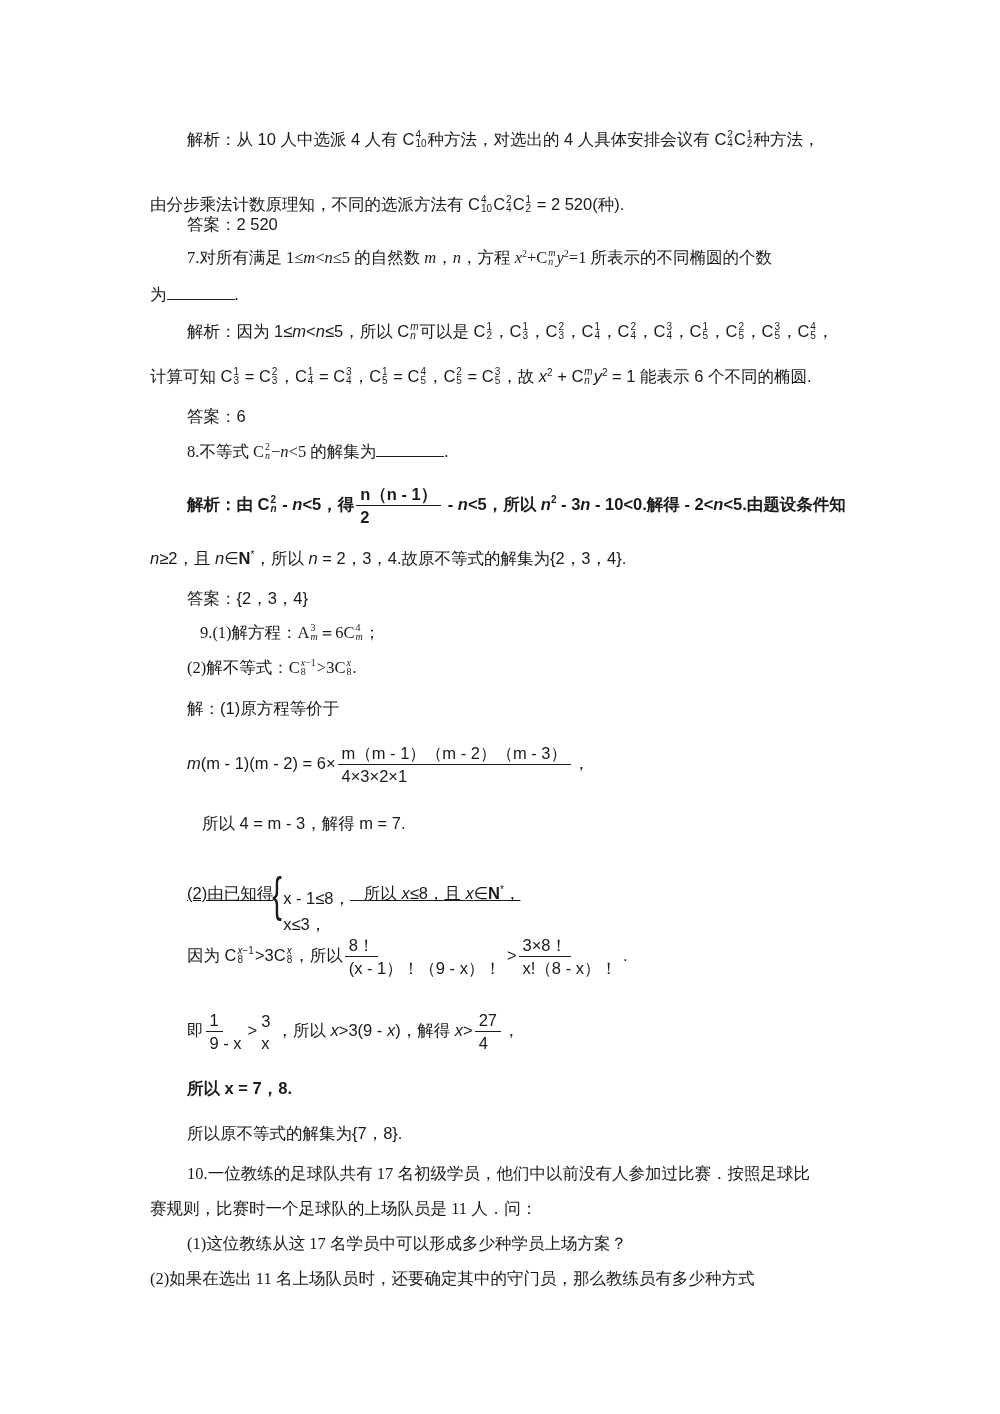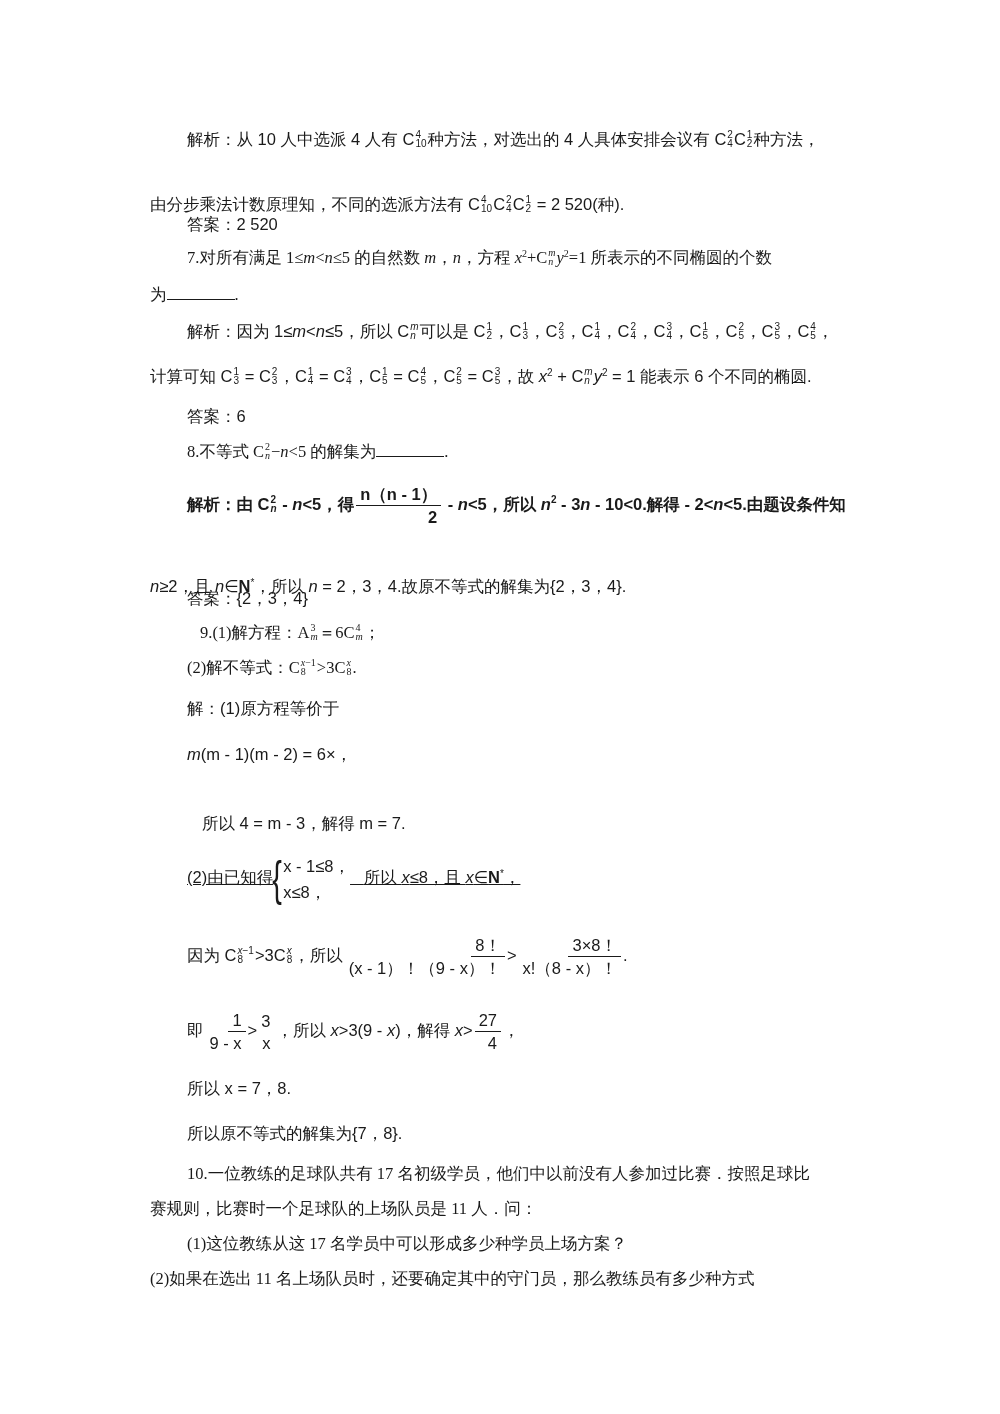--- a/index.html
+++ b/index.html
@@ -8,26 +8,26 @@
     font-family: "Liberation Serif", "DejaVu Serif", serif;
     color: #1a1a1a; font-size: 16.5px;
   }
   .line { position: absolute; white-space: nowrap; line-height: 22px; }
   .sans { font-family: "Liberation Sans", "DejaVu Sans", sans-serif; }
   i.v { font-style: italic; }
   .C { position: relative; display: inline-block; }
   .ss { display: inline-flex; flex-direction: column; vertical-align: middle; font-size: 10px; line-height: 9px; margin-left: 1px; margin-right: 1px; position: relative; top: -2px; }
   .ss span { display: block; }
   sup { font-size: 10px; line-height: 0; }
-  .frac { display: inline-flex; flex-direction: column; align-items: flex-end; vertical-align: middle; margin: 0 2px; }
+  .frac { display: inline-flex; flex-direction: column; align-items: flex-start; vertical-align: middle; margin: 0 2px; }
   .frac .num { padding: 0 4px 1px 4px; border-bottom: 1.2px solid #1a1a1a; line-height: 20px; }
   .frac .den { padding: 1px 4px 0 4px; line-height: 20px; }
   .brace-wrap { display: inline-flex; align-items: center; vertical-align: middle; }
   .brace { font-size: 48px; line-height: 48px; font-weight: 200; transform: scaleX(0.6); margin: 0 -2px 0 -4px; }
-  .cases { display: inline-flex; flex-direction: column; line-height: 26px; }
+  .cases { display: inline-flex; flex-direction: column; line-height: 26px; margin-top: 32px; }
   .blank { display: inline-block; border-bottom: 1px solid #1a1a1a; width: 68px; height: 16px; vertical-align: baseline; }
   b.N { font-weight: bold; }
 </style>
 </head>
 <body>
 
 <div class="line sans" style="left:187px; top:128px;">
   <span>解析：从 10 人中选派 4 人有 </span><span class="C">C<span class="ss">
         <span>4</span>
         <span>10</span>
@@ -138,21 +138,21 @@
 </div>
 <div class="line sans" style="left:187px; top:484px;font-weight:bold;">
   <span>解析：由 C</span><span class="ss">
       <span>2</span>
       <span><i>n</i></span>
     </span><span> - </span><i class="v">n</i><span>&lt;5，得</span><span class="frac">
       <span class="num">n（n - 1）</span>
       <span class="den">2</span>
     </span><span> - </span><i class="v">n</i><span>&lt;5，所以 </span><i class="v">n</i><sup>2</sup><span> - 3</span><i class="v">n</i><span> - 10&lt;0.解得 - 2&lt;</span><i class="v">n</i><span>&lt;5.由题设条件知</span>
 </div>
-<div class="line sans" style="left:150px; top:547px;margin-top:28px;">
+<div class="line sans" style="left:150px; top:547px;">
   <i class="v">n</i><span>≥2，且 </span><i class="v">n</i><span>∈</span><b class="N">N</b><sup>*</sup><span>，所以 </span><i class="v">n</i><span> = 2，3，4.故原不等式的解集为{2，3，4}.</span>
 </div>
 <div class="line sans" style="left:187px; top:587px;">答案：{2，3，4}</div>
 
 <div class="line" style="left:200px; top:622px;">
   <span>9.(1)解方程：A</span><span class="ss">
       <span>3</span>
       <span><i>m</i></span>
     </span><span>＝6C</span><span class="ss">
       <span>4</span>
@@ -164,30 +164,33 @@
       <span><i>x</i>−1</span>
       <span>8</span>
     </span><span>&gt;3C</span><span class="ss">
       <span><i>x</i></span>
       <span>8</span>
     </span><span>.</span>
 </div>
 <div class="line sans" style="left:187px; top:697px;">解：(1)原方程等价于</div>
 
 <div class="line sans" style="left:187px; top:743px;">
-  <i class="v">m</i><span>(m - 1)(m - 2) = 6×</span><span>，</span>
+  <i class="v">m</i><span>(m - 1)(m - 2) = 6×</span><span class="frac">
+      <span class="num">m（m - 1）（m - 2）（m - 3）</span>
+      <span class="den">4×3×2×1</span>
+    </span><span>，</span>
 </div>
 <div class="line sans" style="left:187px; top:812px;margin-left:15px;">所以 4 = m - 3，解得 m = 7.</div>
 
 <div class="line sans" style="left:187px; top:853px;text-decoration:underline;">
   <span>(2)由已知得</span><span class="brace-wrap">
       <span class="brace">{</span>
       <span class="cases">
         <span>x - 1≤8，</span>
-        <span>x≤8，</span>
+        <span>x≤3，</span>
       </span>
     </span>&nbsp;&nbsp;&nbsp;<span>所以 </span><i class="v">x</i><span>≤8，且 </span><i class="v">x</i><span>∈</span><b class="N">N</b><sup>*</sup><span>，</span>
 </div>
 
 <div class="line sans" style="left:187px; top:935px;">
   <span>因为 C</span><span class="ss">
       <span><i>x</i>−1</span>
       <span>8</span>
     </span><span>&gt;3C</span><span class="ss">
       <span><i>x</i></span>
@@ -207,19 +210,19 @@
       <span class="den">9 - x</span>
     </span>&gt;<span class="frac" style="margin-left:0;">
       <span class="num" style="border-bottom:none;">3</span>
       <span class="den">x</span>
     </span><span>，所以 </span><i class="v">x</i><span>&gt;3(9 - </span><i class="v">x</i><span>)，解得 </span><i class="v">x</i>&gt;<span class="frac">
       <span class="num">27</span>
       <span class="den">4</span>
     </span><span>，</span>
 </div>
 
-<div class="line sans" style="left:187px; top:1077px;">所以 x = 7，8.</div>
+<div class="line sans" style="left:187px; top:1077px;font-weight:bold;">所以 x = 7，8.</div>
 <div class="line sans" style="left:187px; top:1122px;">所以原不等式的解集为{7，8}.</div>
 
 <div class="line" style="left:187px; top:1163px;">10.一位教练的足球队共有 17 名初级学员，他们中以前没有人参加过比赛．按照足球比</div>
 <div class="line" style="left:150px; top:1198px;">赛规则，比赛时一个足球队的上场队员是 11 人．问：</div>
 <div class="line" style="left:187px; top:1233px;">(1)这位教练从这 17 名学员中可以形成多少种学员上场方案？</div>
 <div class="line" style="left:150px; top:1268px;">(2)如果在选出 11 名上场队员时，还要确定其中的守门员，那么教练员有多少种方式</div>
 
 </body></html>

